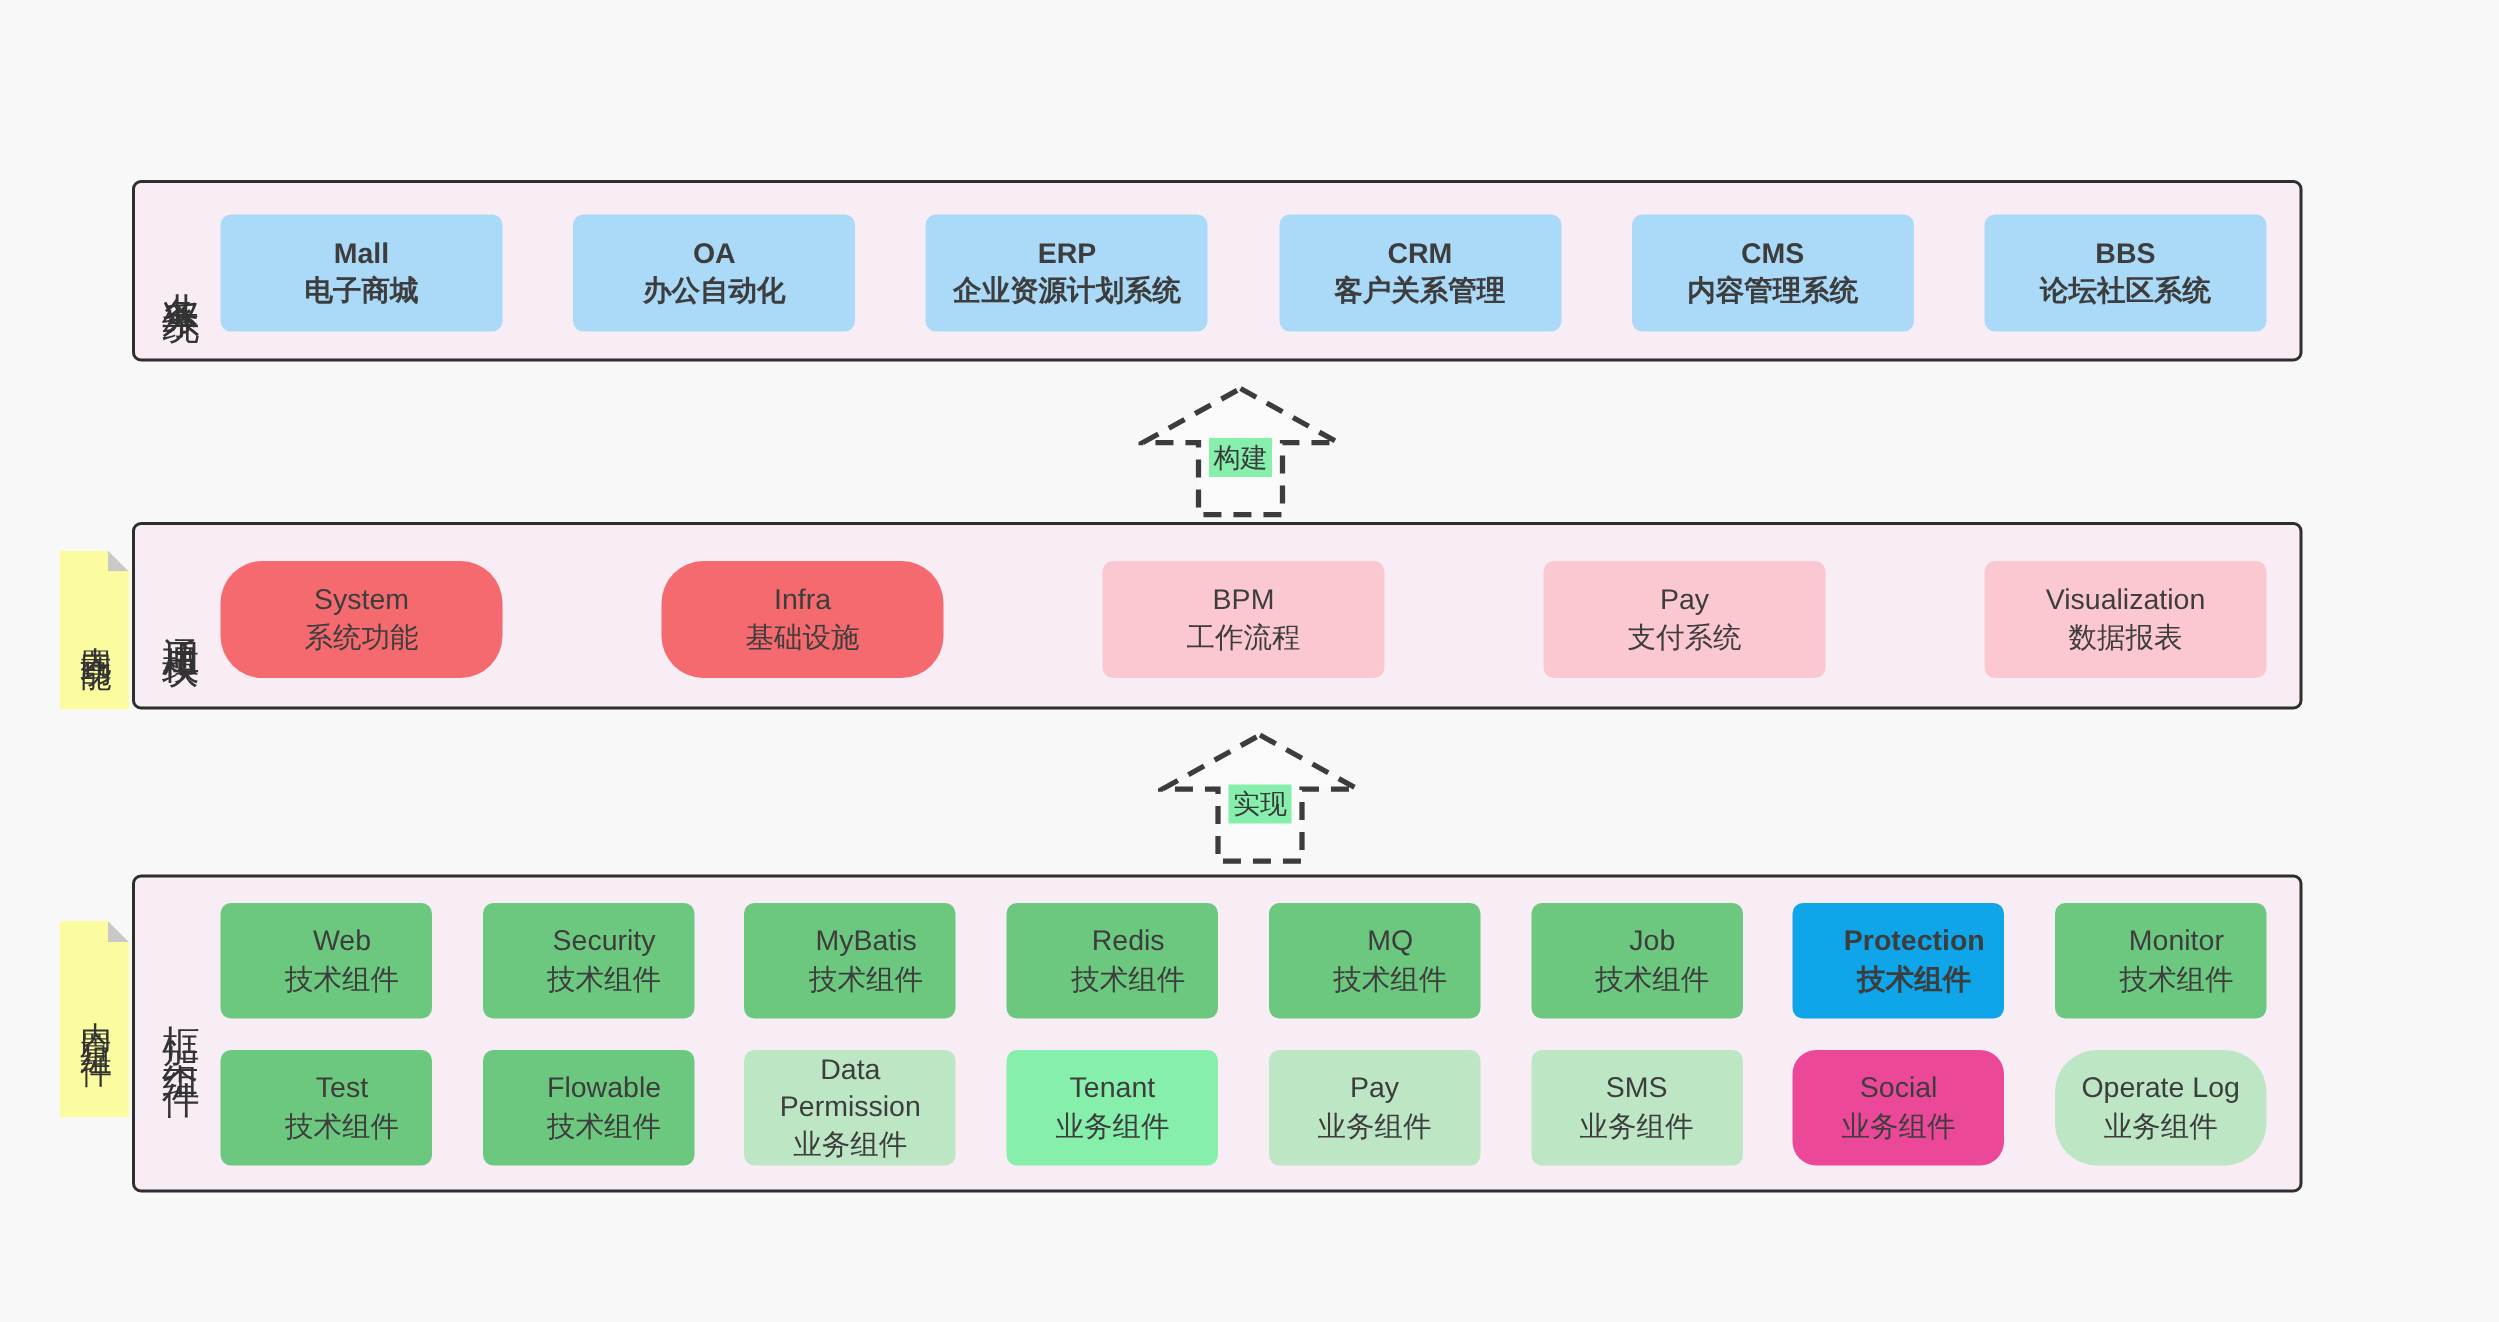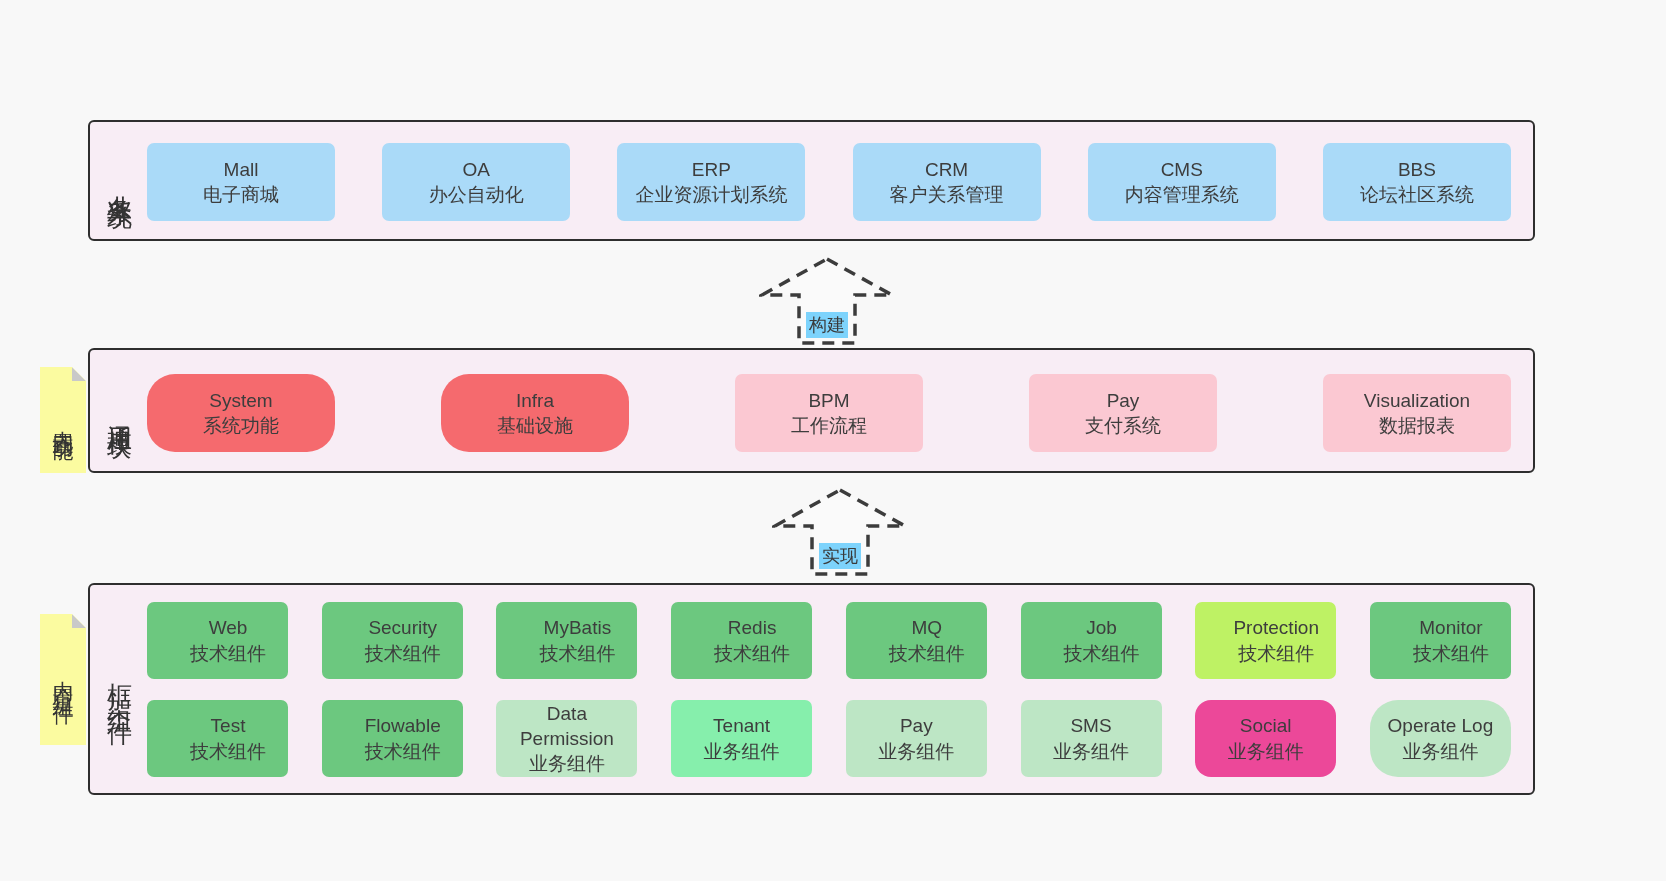--- a/index.html
+++ b/index.html
@@ -44,21 +44,21 @@
 
   .box {
     height:78px; border-radius:7px;
     display:flex; flex-direction:column; justify-content:center; align-items:center;
     text-align:center; font-size:19px; line-height:1.32;
     padding:3px 6px; color:#3d3d3d;
   }
   .layer-business .box, .layer-modules .box { width:188px; }
   .layer-components .box { width:141px; height:77px; }
 
-  .c-blue        { background:#aadaf8; }
+  .c-blue        { background:#aadaf8;font-weight:bold; }
   .c-red         { background:#f56a6e;border-radius:28px; }
   .c-pink        { background:#fbc8d2; }
   .c-green       { background:#6cc87f;padding-left:27px; }
   .c-green-light { background:#bde6c5; }
 
   .tag {
     position:absolute; width:46px;
     background:#fbfba0;
     display:flex; align-items:center; justify-content:center;
     clip-path:polygon(0 0, calc(100% - 14px) 0, 100% 14px, 100% 100%, 0 100%);
@@ -76,22 +76,22 @@
   }
   .tag-modules .tag-text    { letter-spacing:3px; }
   .tag-components .tag-text { letter-spacing:8px; }
 
   .arrow-wrap { position:absolute; width:136px; height:90px; }
   .arrow-build     { left:759px; top:256px; }
   .arrow-implement { left:772px; top:487px; }
   .arrow-wrap svg { display:block; width:100%; height:100%; }
   .arrow-label {
     position:absolute; left:50%; top:36px; transform:translateX(-50%);
-    background:#7dd3fc; font-size:18px; color:#3a3a3a;
-    padding:1px 3px; white-space:nowrap;margin-top:20px;
+    background:#86efac; font-size:18px; color:#3a3a3a;
+    padding:1px 3px; white-space:nowrap;
   }
 </style>
 </head>
 <body>
 
 <div class="layer layer-business">
   <div class="side-label-wrap">
     <div class="side-label">业务系统</div>
   </div>
   <div class="boxes">
@@ -192,21 +192,21 @@
         <div>技术组件</div>
       </div>
       <div class="box c-green" style="background: rgb(108, 200, 127);">
         <div>MQ</div>
         <div>技术组件</div>
       </div>
       <div class="box c-green" style="background: rgb(108, 200, 127);">
         <div>Job</div>
         <div>技术组件</div>
       </div>
-      <div class="box c-green" style="background: #bef264;">
+      <div class="box c-green" style="background: #0ea5e9; font-weight: bold;">
         <div>Protection</div>
         <div>技术组件</div>
       </div>
       <div class="box c-green" style="background: rgb(108, 200, 127);">
         <div>Monitor</div>
         <div>技术组件</div>
       </div>
     </div>
   <div class="boxes row-1">
       <div class="box c-green" style="background: rgb(108, 200, 127);">

